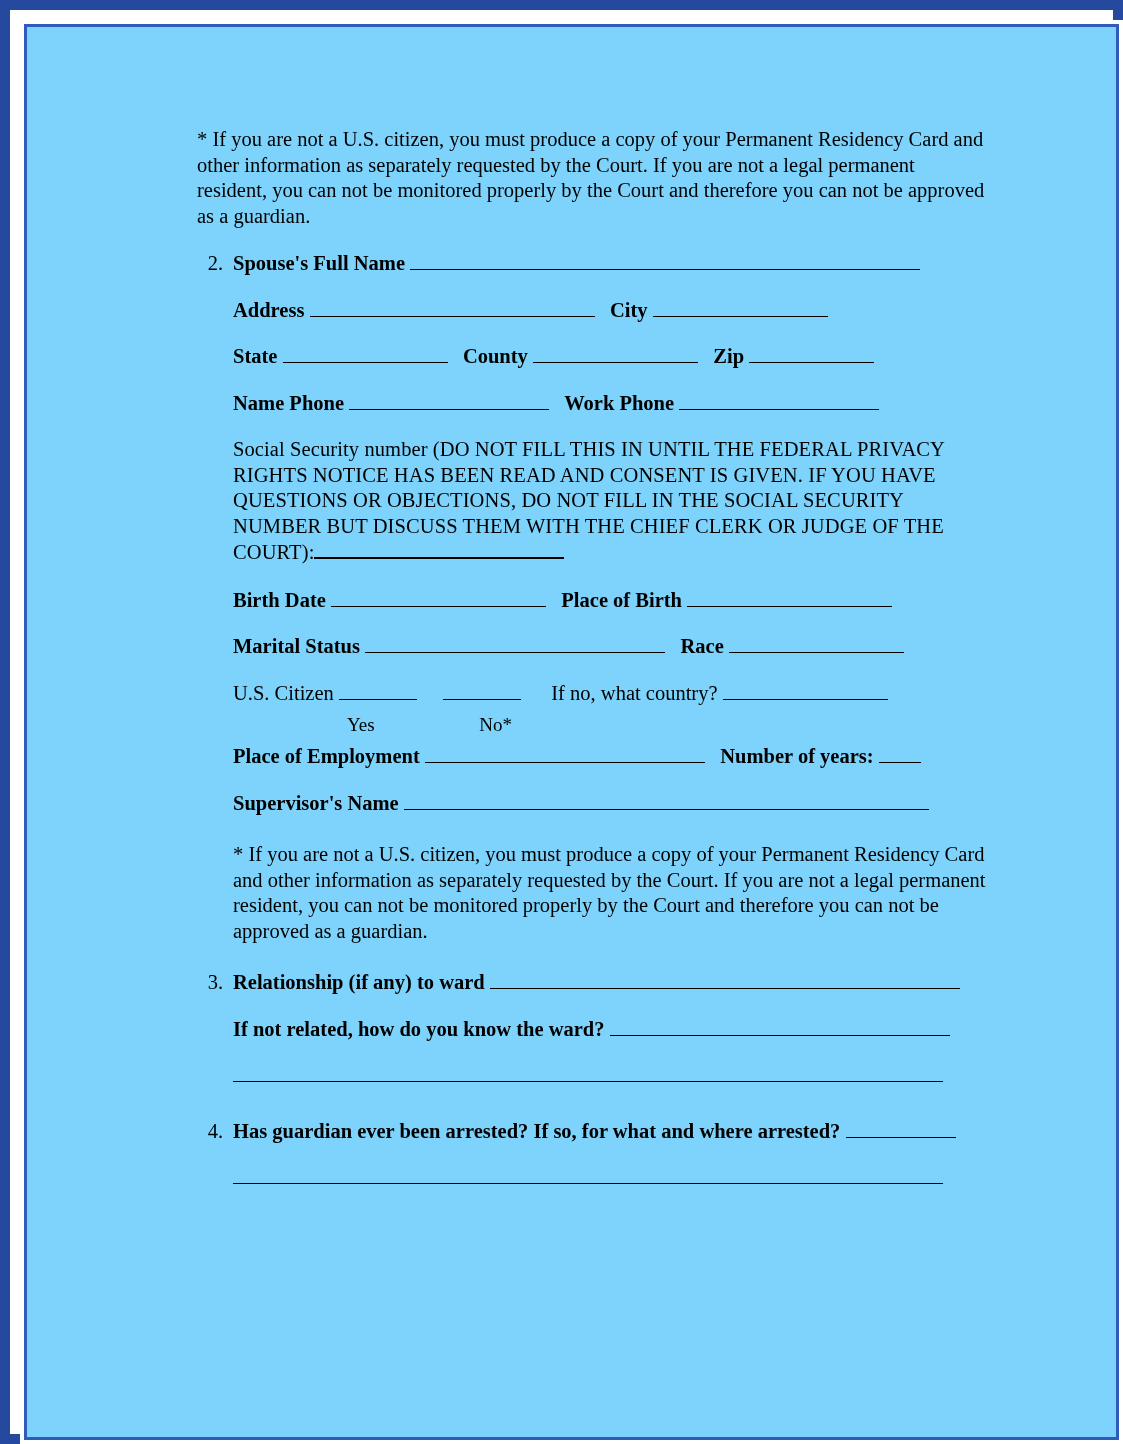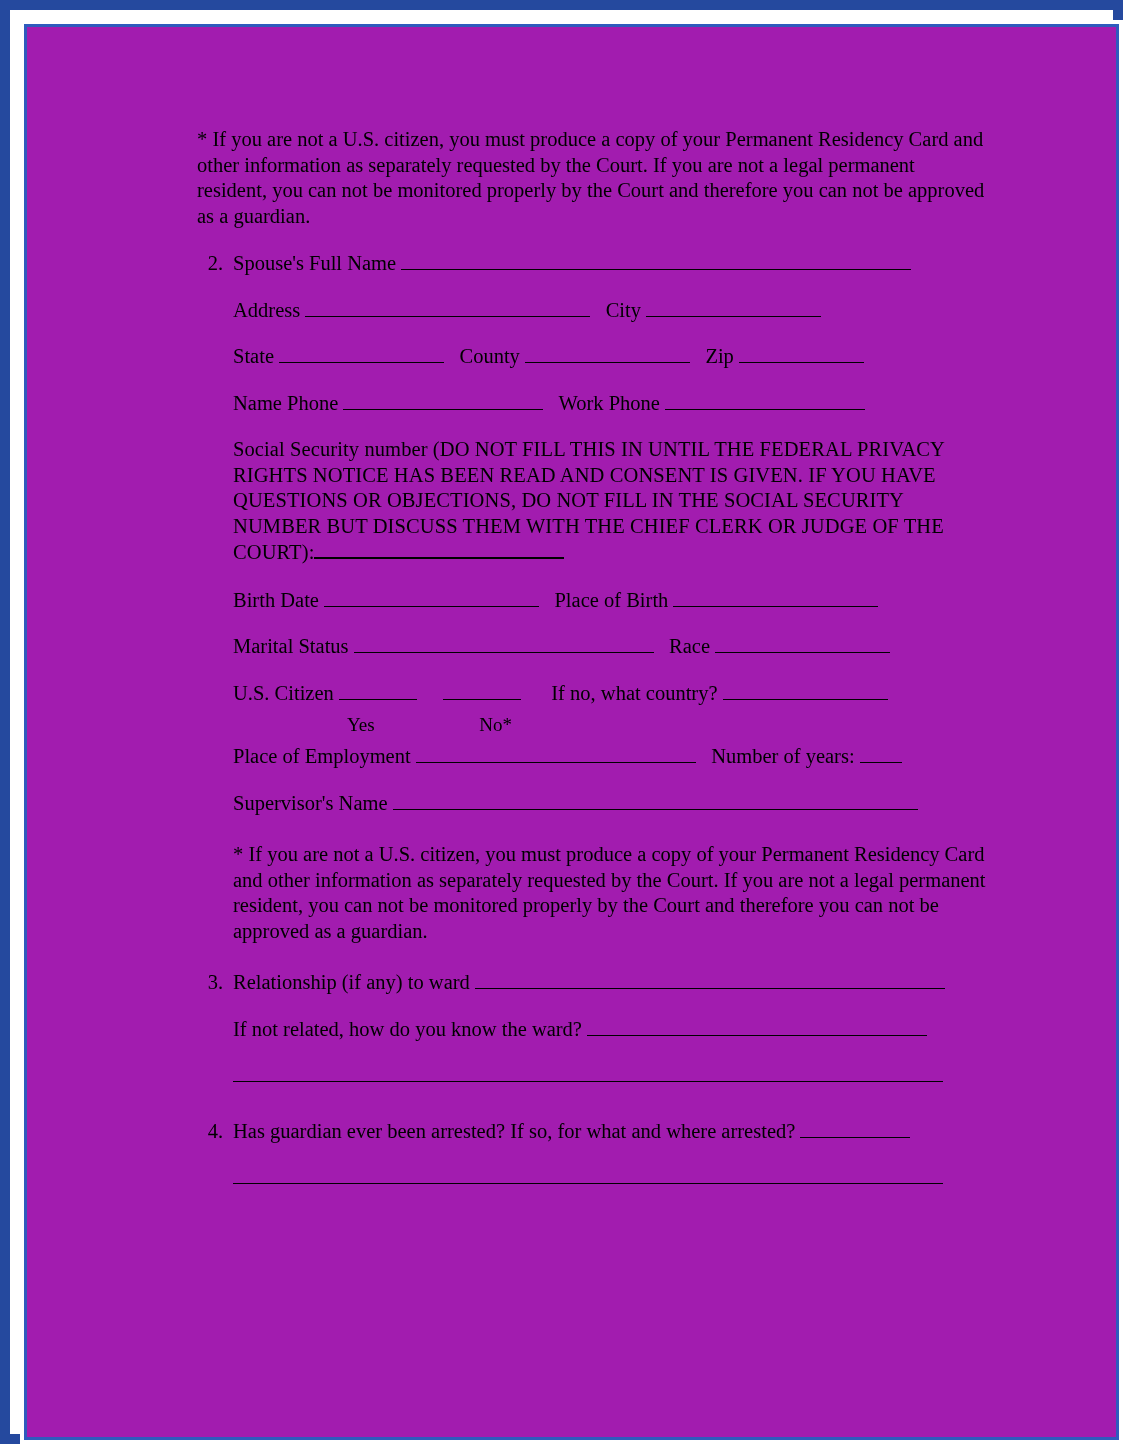--- a/index.html
+++ b/index.html
@@ -37,21 +37,21 @@
     height: 1416px;
     box-sizing: border-box;
     border: 3px solid #2f5bbd;
   }
   .sheet {
     position: absolute;
     left: 17px;
     top: 17px;
     width: 1089px;
     height: 1410px;
-    background: #a21caf;
+    background: #7dd3fc;
     box-sizing: border-box;
   }
   .doc {
     position: absolute;
     left: 170px;
     top: 100px;
     width: 790px;
     font-size: 20.5px;
     line-height: 25.5px;
     color: #000000;
@@ -70,20 +70,21 @@
   .numbered .num {
     position: absolute;
     left: 0;
     top: 0;
     width: 26px;
     text-align: right;
   }
   .line-row {
     margin-bottom: 21px;
     white-space: nowrap;
+    font-weight: bold;
   }
   .u {
     display: inline-block;
     border-bottom: 1.3px solid #000;
     vertical-align: baseline;
     height: 18px;
   }
   .u-thick {
     border-bottom: 2.2px solid #000;
   }

